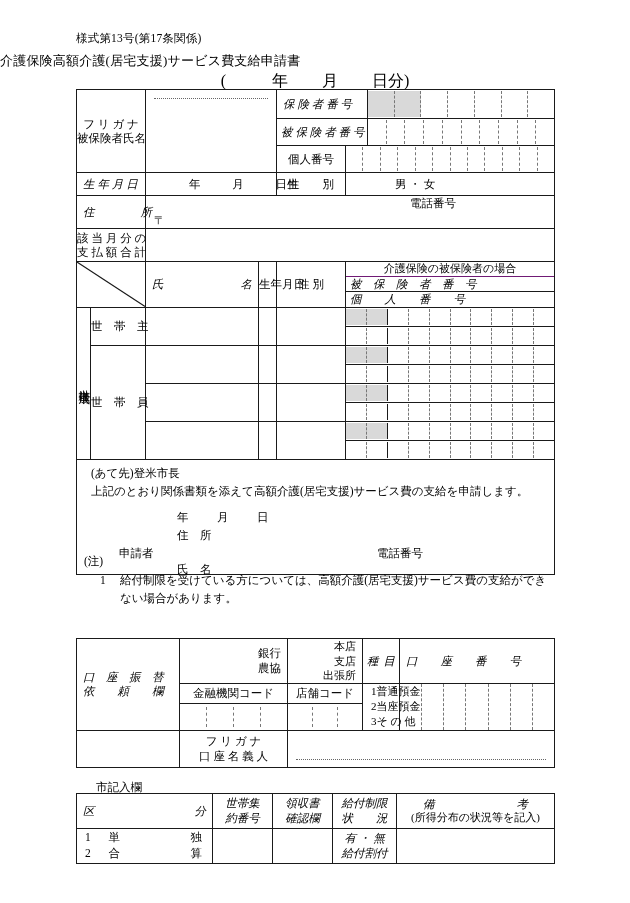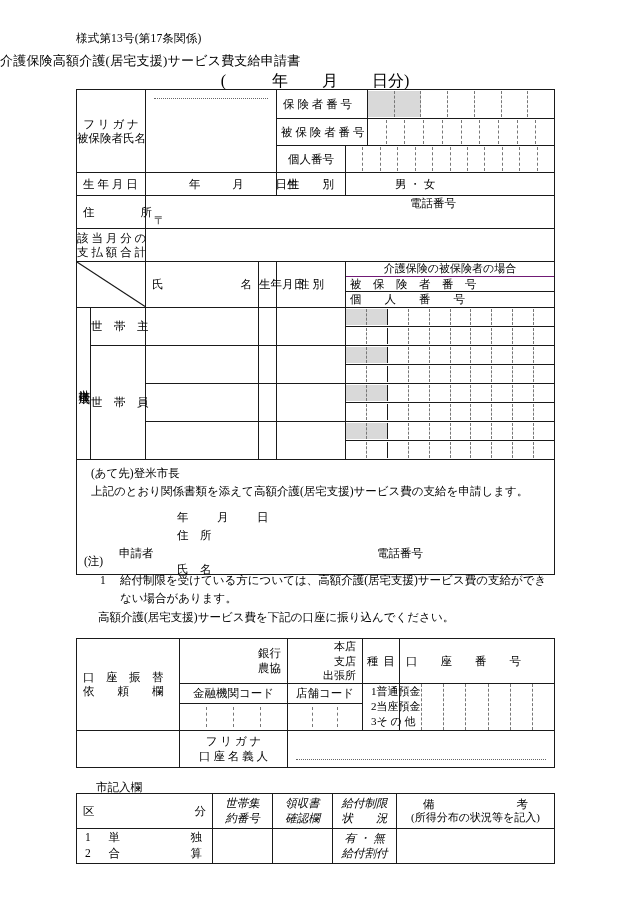--- a/index.html
+++ b/index.html
@@ -70,20 +70,21 @@
     left: 76px;
     top: 89px;
     width: 478px;
   }
   
   .spread {
     display: flex;
     justify-content: space-between;
     padding: 0 6px;
     white-space: nowrap;
+    font-style: italic;
   }
   .spread.tight { padding: 0 4px; }
   .ctr { text-align: center; white-space: nowrap; }
 
   
   .dotline {
     border-bottom: 1px dotted #666;
     height: 0;
     margin: 0 8px;
   }
@@ -586,21 +587,20 @@
     </tr>
   </tbody>
     </table>
 
   <div class="notes">
     <div class="n-head">(注)</div>
     <div class="n-item">
       <span class="num">1</span><span>給付制限を受けている方については、高額介護(居宅支援)サービス費の支給ができ</span>
     </div>
     <div class="n-cont">ない場合があります。</div>
-    <div class="n-last">高額介護(居宅支援)サービス費を下記の口座に振り込んでください。</div>
   </div>
 
   <table class="frame bank-table">
     <colgroup>
       <col style="width:103px">
         <col style="width:36px">
         <col style="width:36px">
       <col style="width:36px">
         <col style="width:38px">
         <col style="width:37px">

